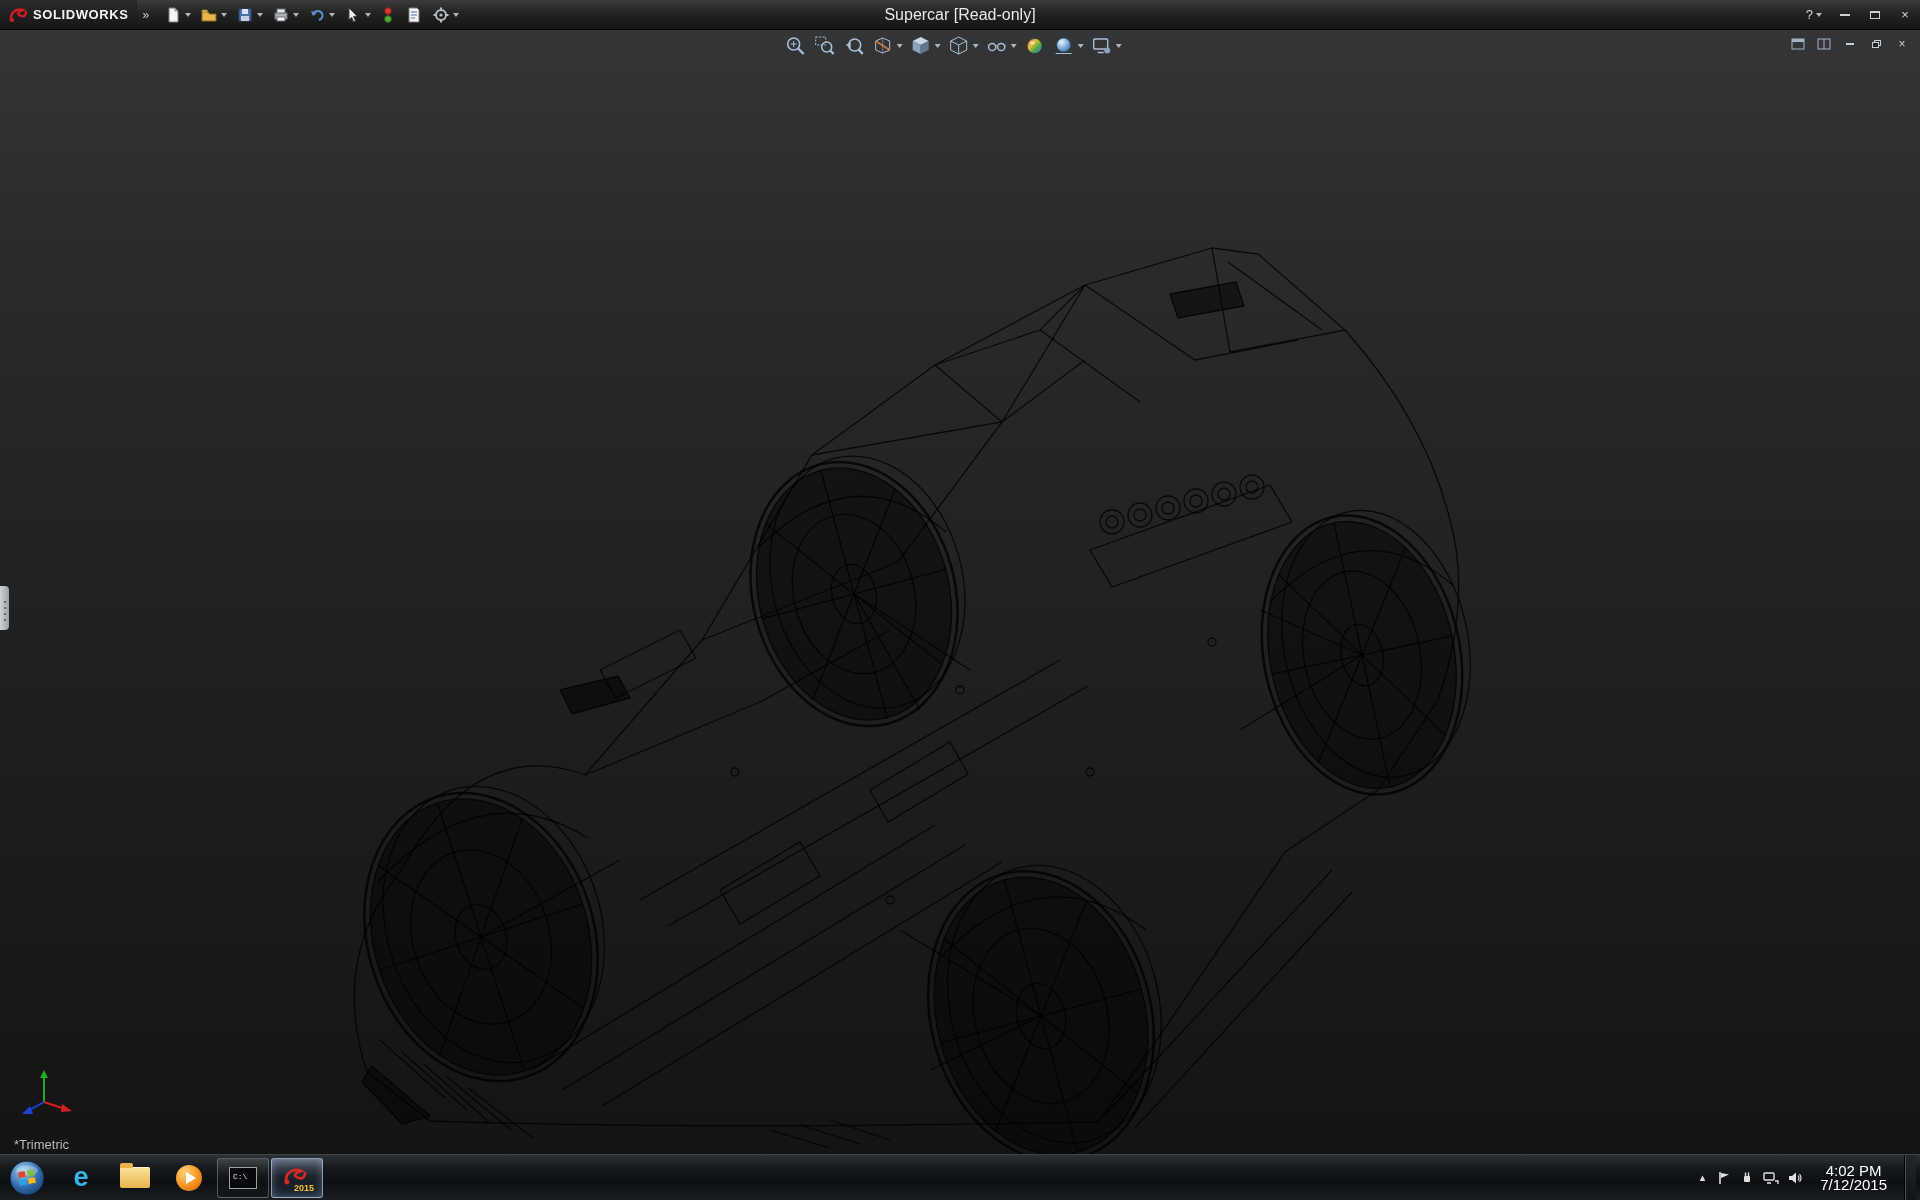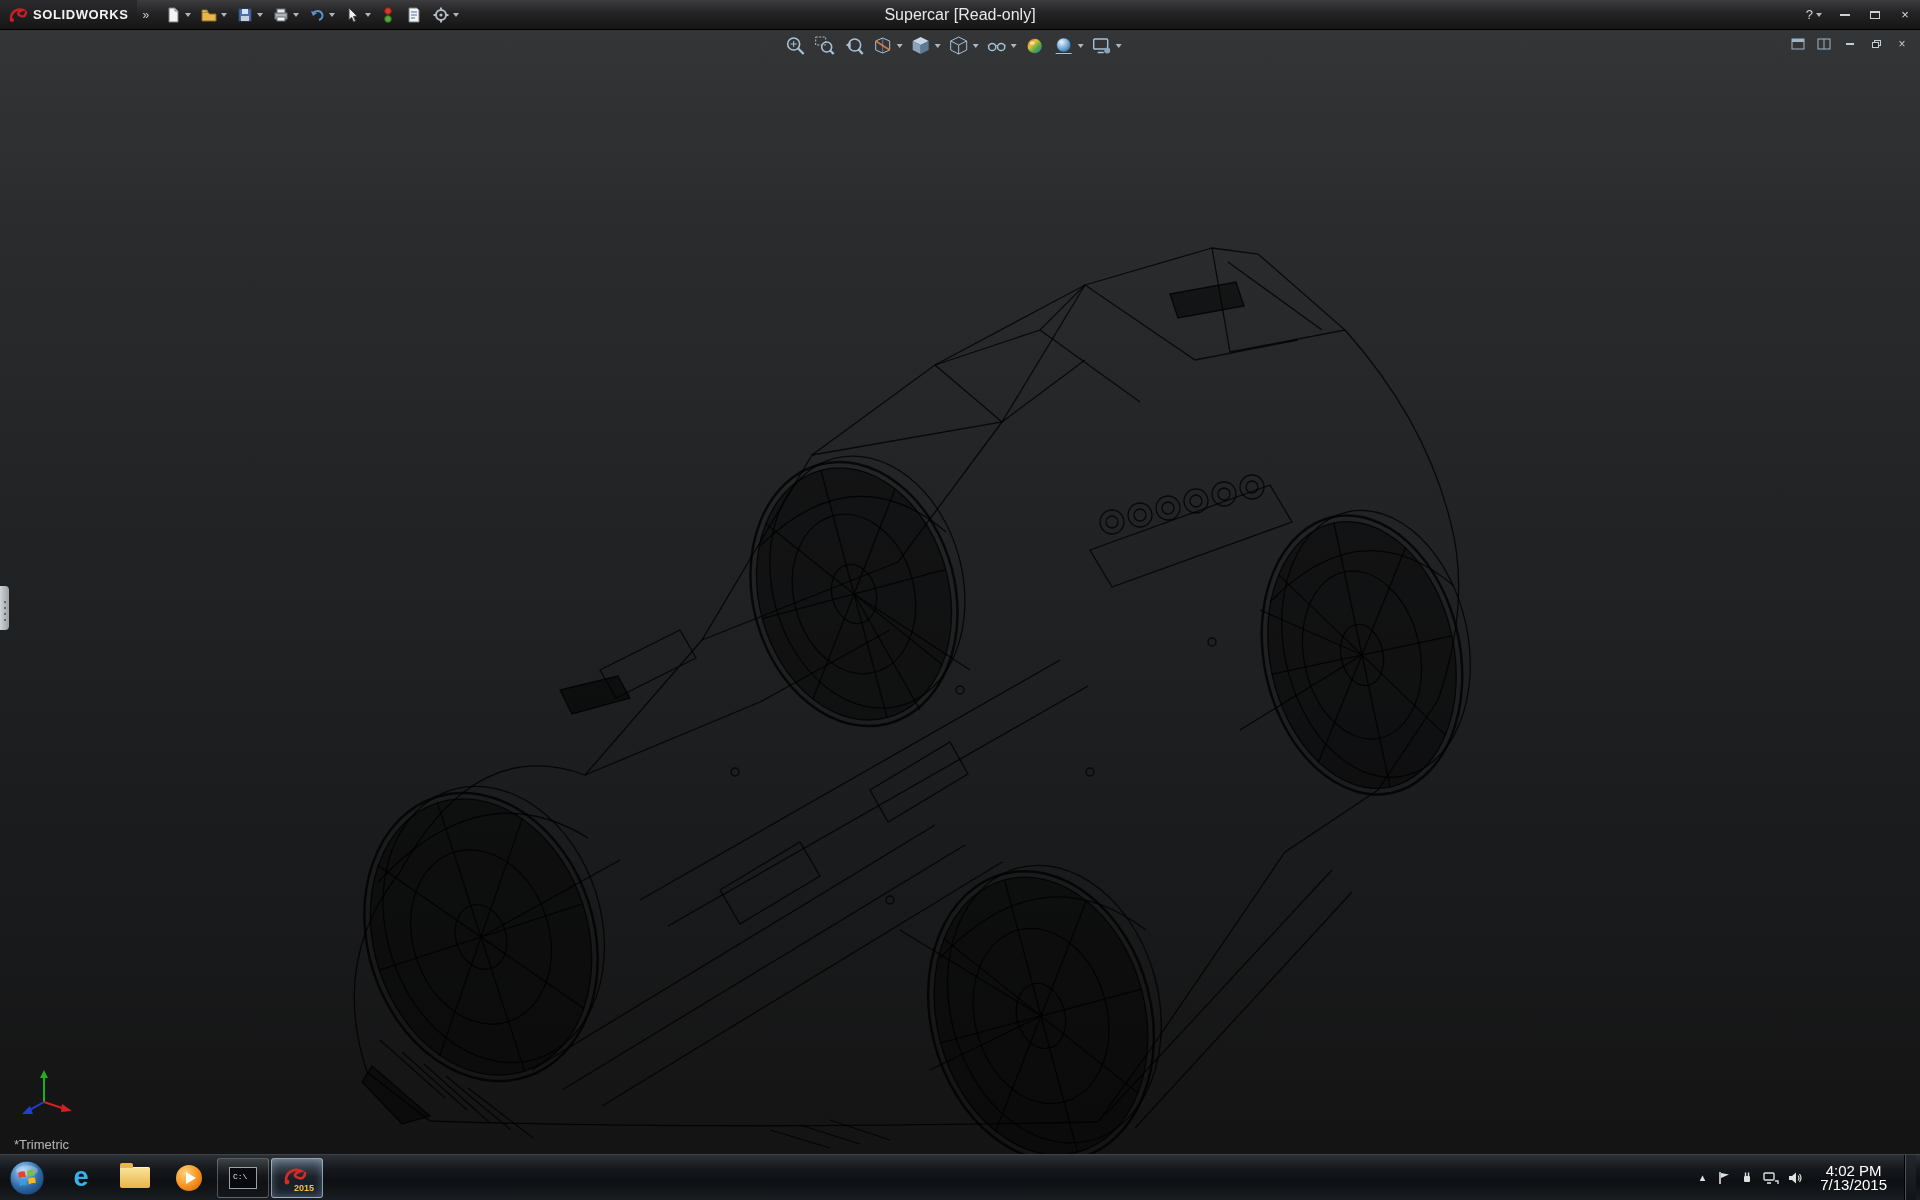--- a/index.html
+++ b/index.html
@@ -540,19 +540,19 @@
         </svg>
       </span>
       <span class="tray-ico">
         <svg width="15" height="14" viewBox="0 0 15 14">
           <path d="M1 5 h3 l4-3.5 v11 L4 9 H1 Z" fill="#e0e0e0"></path>
           <path d="M10 4.5 Q12 7 10 9.5 M11.5 3 Q14.5 7 11.5 11" stroke="#e0e0e0" fill="none" stroke-width="1.2"></path>
         </svg>
       </span>
       <div class="clock">
         <div>4:02 PM</div>
-        <div>7/13/2015</div>
+        <div>7/12/2015</div>
       </div>
       <div class="show-desktop"></div>
     </div>
   </footer>
 
 </div>
 
 </body></html>

